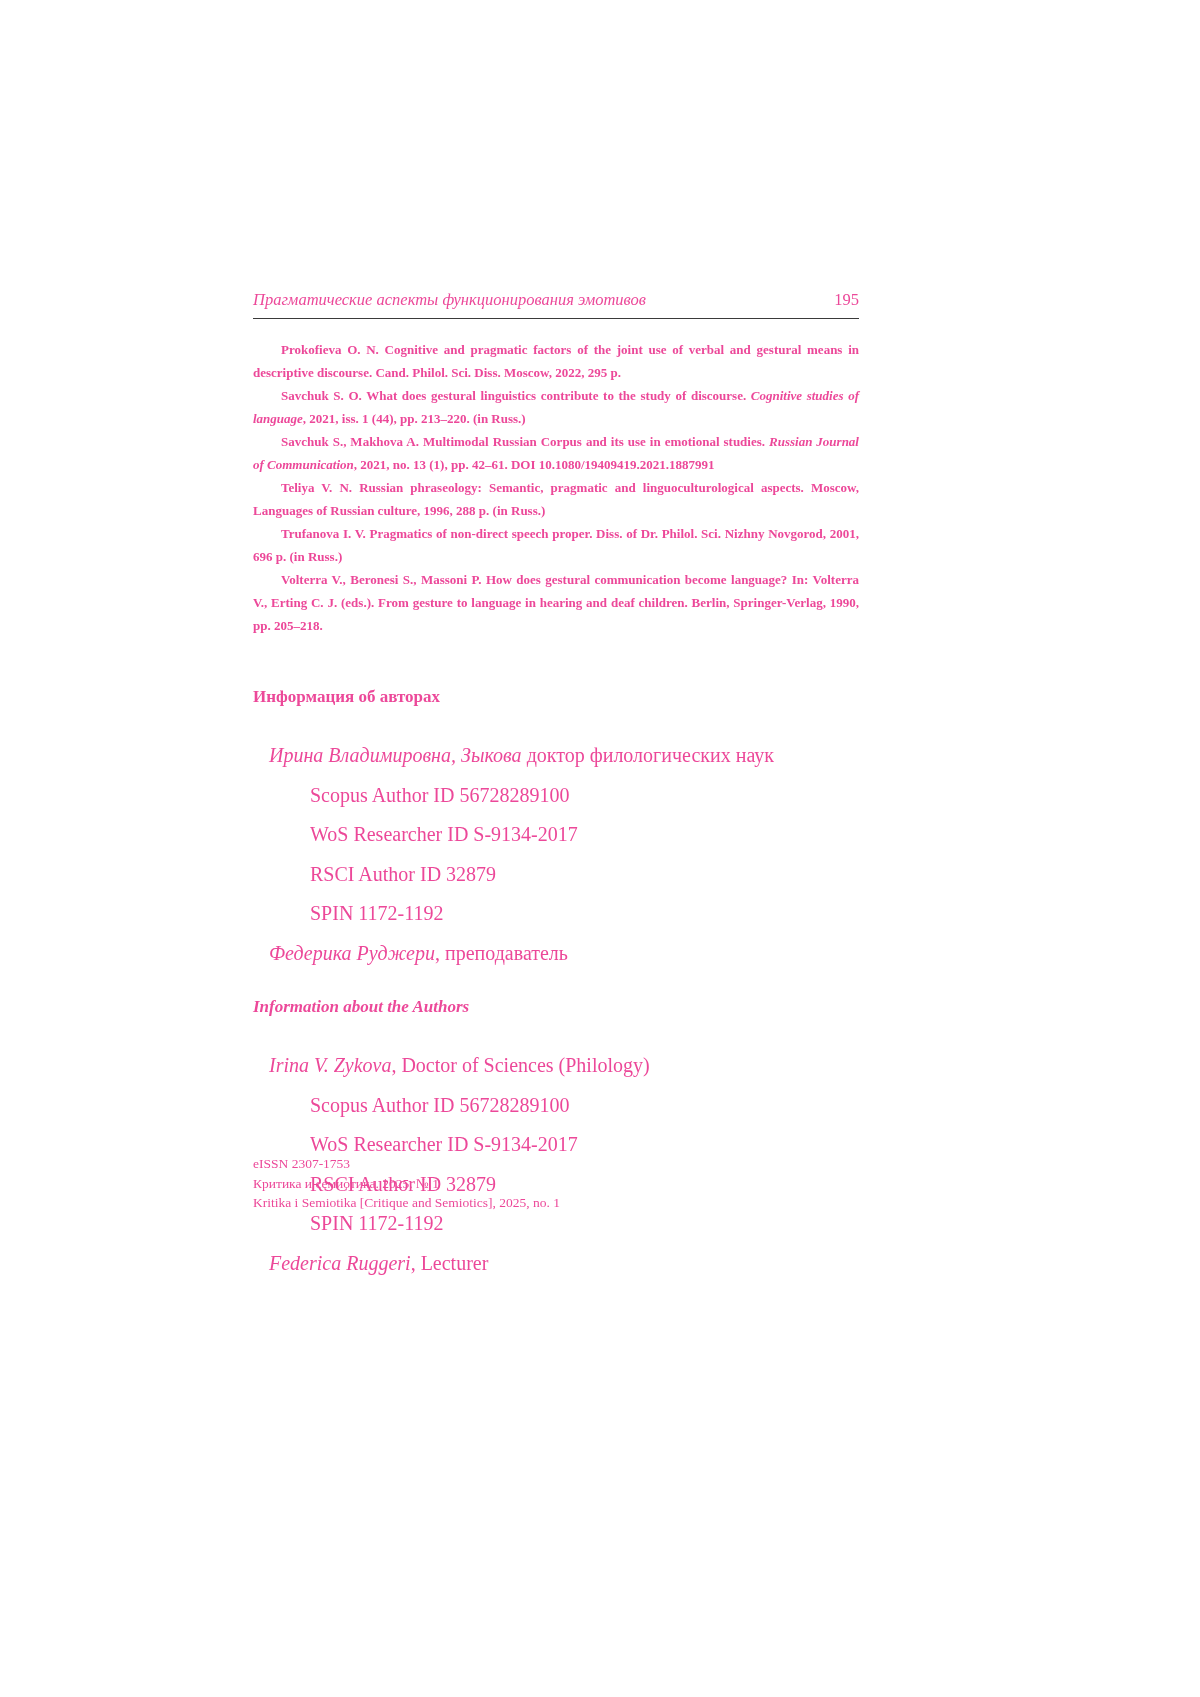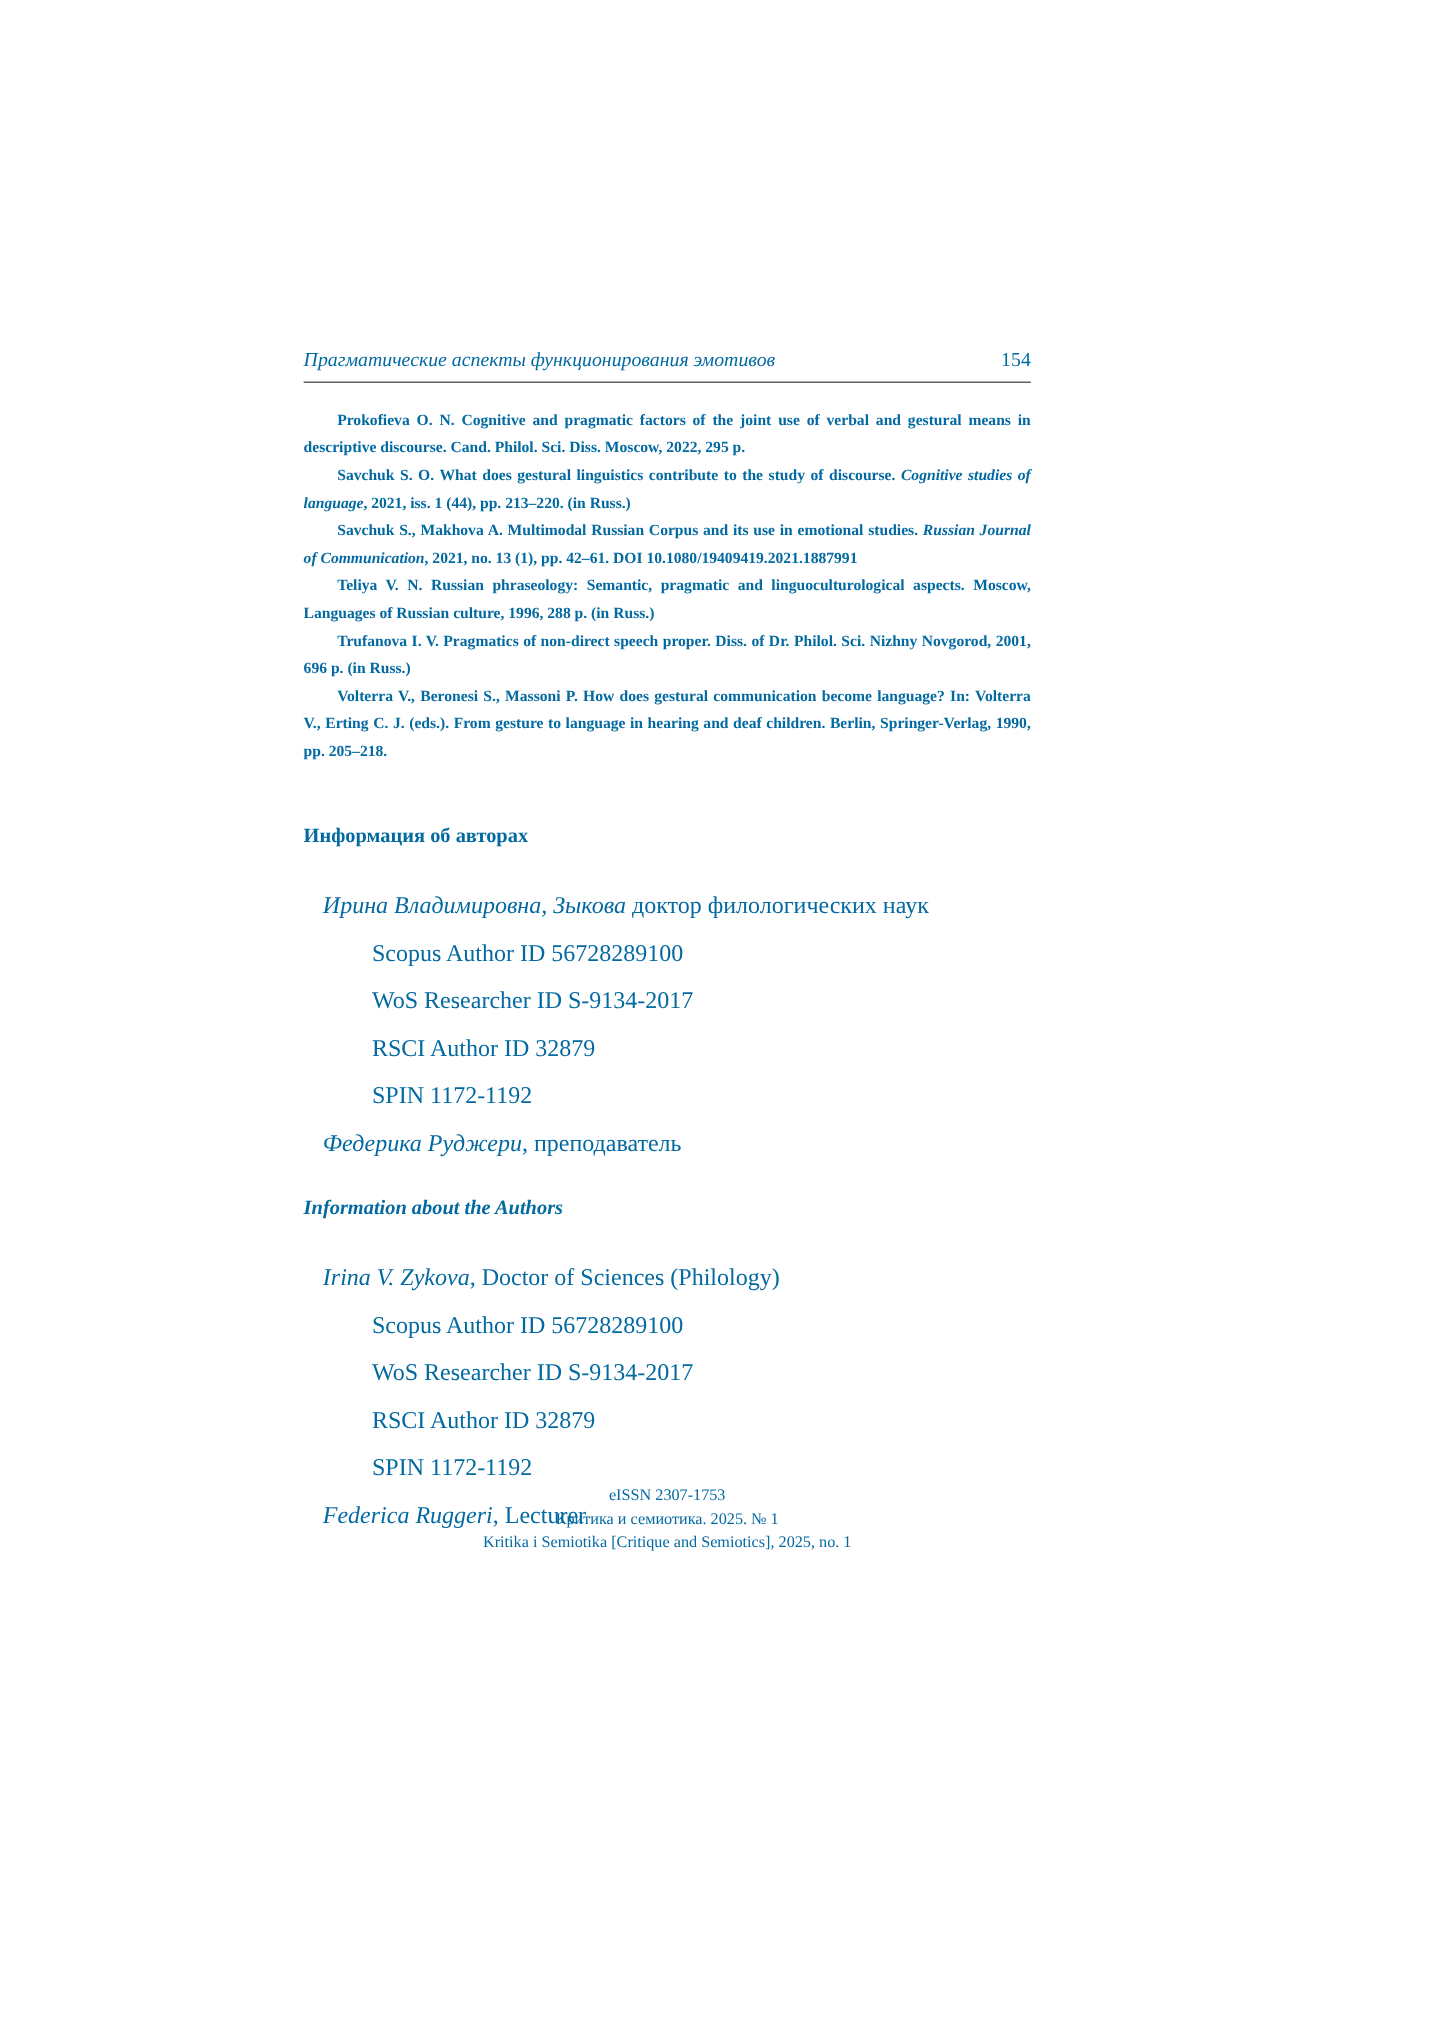--- a/index.html
+++ b/index.html
@@ -3,21 +3,21 @@
 <meta charset="utf-8">
 <style>
   * { box-sizing: border-box; }
   html, body { margin: 0; padding: 0; background: #ffffff; }
   .page {
     position: relative;
     width: 1200px;
     height: 1697px;
     background: #ffffff;
     font-family: "Liberation Serif", "DejaVu Serif", serif;
-    color: #0369a1;
+    color: #ec4899;
     overflow: hidden;
   }
   .content {
     position: absolute;
     left: 253px;
     top: 290px;
     width: 606px;
   }
   .running-head {
     display: flex;
@@ -45,38 +45,38 @@
     text-align: left;
     margin: 48px 0 36px 0;
     line-height: 23px;
   }
   .section-heading.en { margin-top: 30px; font-style: italic; }
   .authors p { margin: 16px; font-size: 20px; line-height: 23.5px; }
   .author-id { padding-left: 41px; }
   .journal-footer {
     position: absolute;
     left: 253px;
-    top: 1236px;
+    top: 1154px;
     width: 606px;
-    text-align: center;
+    text-align: left;
     font-size: 13.5px;
     line-height: 19.5px;
   }
   .footer-line { white-space: nowrap; }
 </style>
 </head>
 <body>
 
 <div class="page">
 
   <div class="content">
 
     <header class="running-head">
       <span class="rh-title">Прагматические аспекты функционирования эмотивов</span>
-      <span class="rh-page">154</span>
+      <span class="rh-page">195</span>
     </header>
 
     <section class="references" id="references">
         <p class="ref"><span>Prokofieva O. N. Cognitive and pragmatic factors of the joint use of verbal and gestural means in descriptive discourse. Cand. Philol. Sci. Diss. Moscow, 2022, 295 p.</span></p>
         <p class="ref"><span>Savchuk S. O. What does gestural linguistics contribute to the study of discourse. </span><span class="it">Cognitive studies of language</span><span>, 2021, iss. 1 (44), pp. 213–220. (in Russ.)</span></p>
         <p class="ref"><span>Savchuk S., Makhova A. Multimodal Russian Corpus and its use in emotional studies. </span><span class="it">Russian Journal of Communication</span><span>, 2021, no. 13 (1), pp. 42–61. DOI 10.1080/19409419.2021.1887991</span></p>
         <p class="ref"><span>Teliya V. N. Russian phraseology: Semantic, pragmatic and linguoculturological aspects. Moscow, Languages of Russian culture, 1996, 288 p. (in Russ.)</span></p>
         <p class="ref"><span>Trufanova I. V. Pragmatics of non-direct speech proper. Diss. of Dr. Philol. Sci. Nizhny Novgorod, 2001, 696 p. (in Russ.)</span></p>
         <p class="ref"><span>Volterra V., Beronesi S., Massoni P. How does gestural communication become language? In: Volterra V., Erting C. J. (eds.). From gesture to language in hearing and deaf children. Berlin, Springer-Verlag, 1990, pp. 205–218.</span></p>
       </section>

